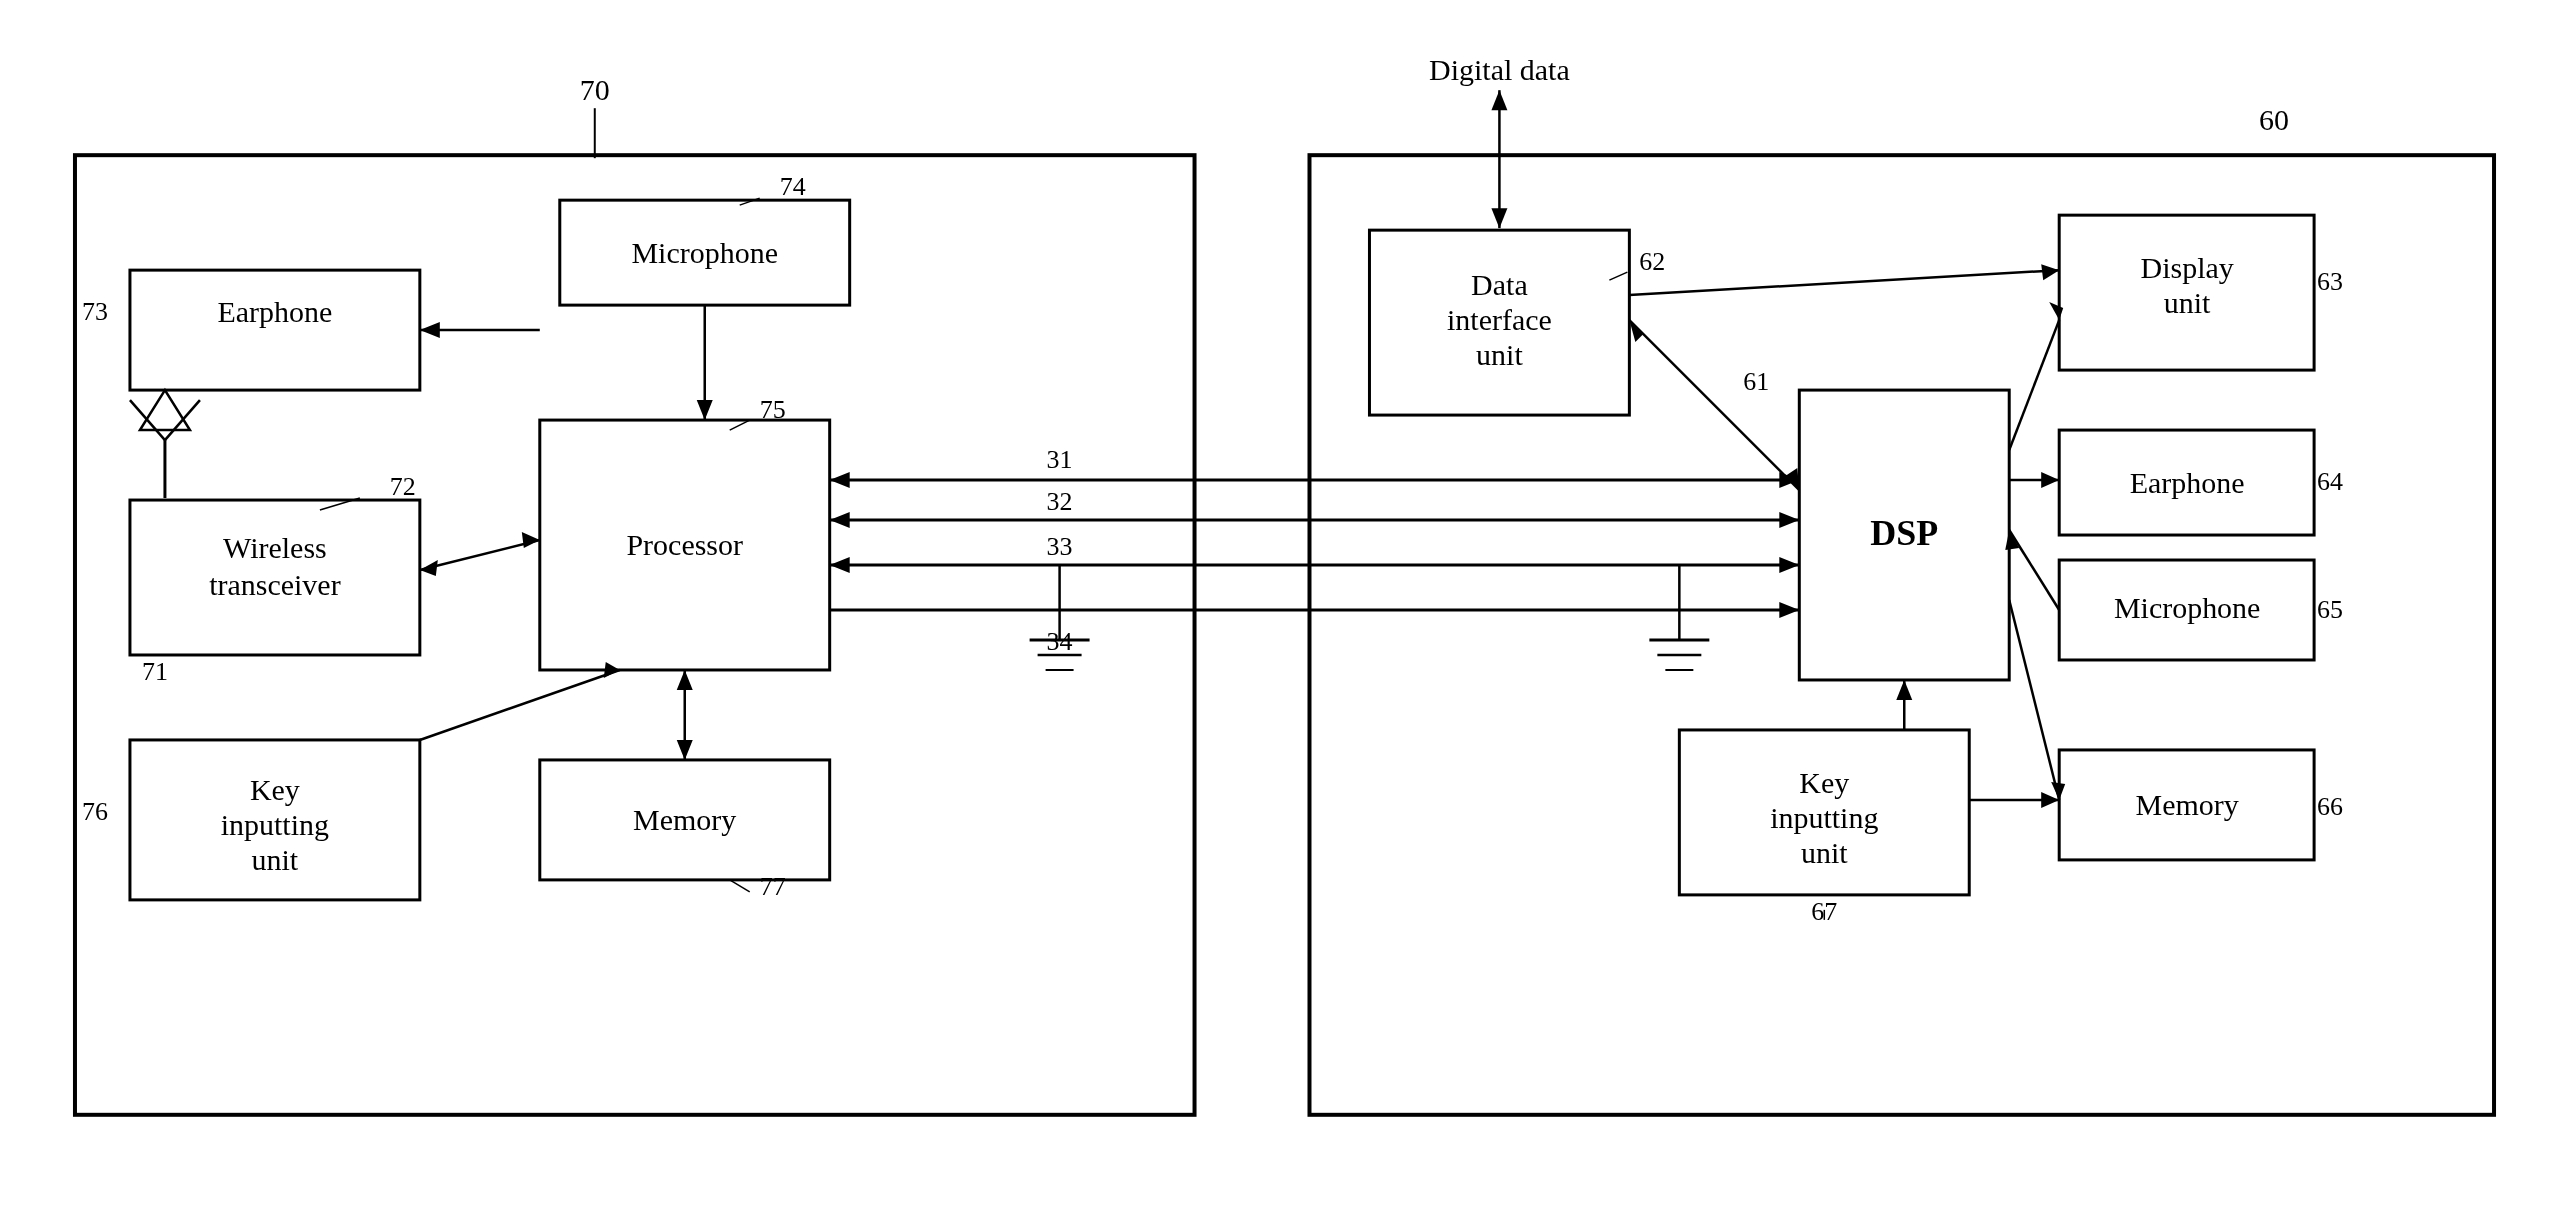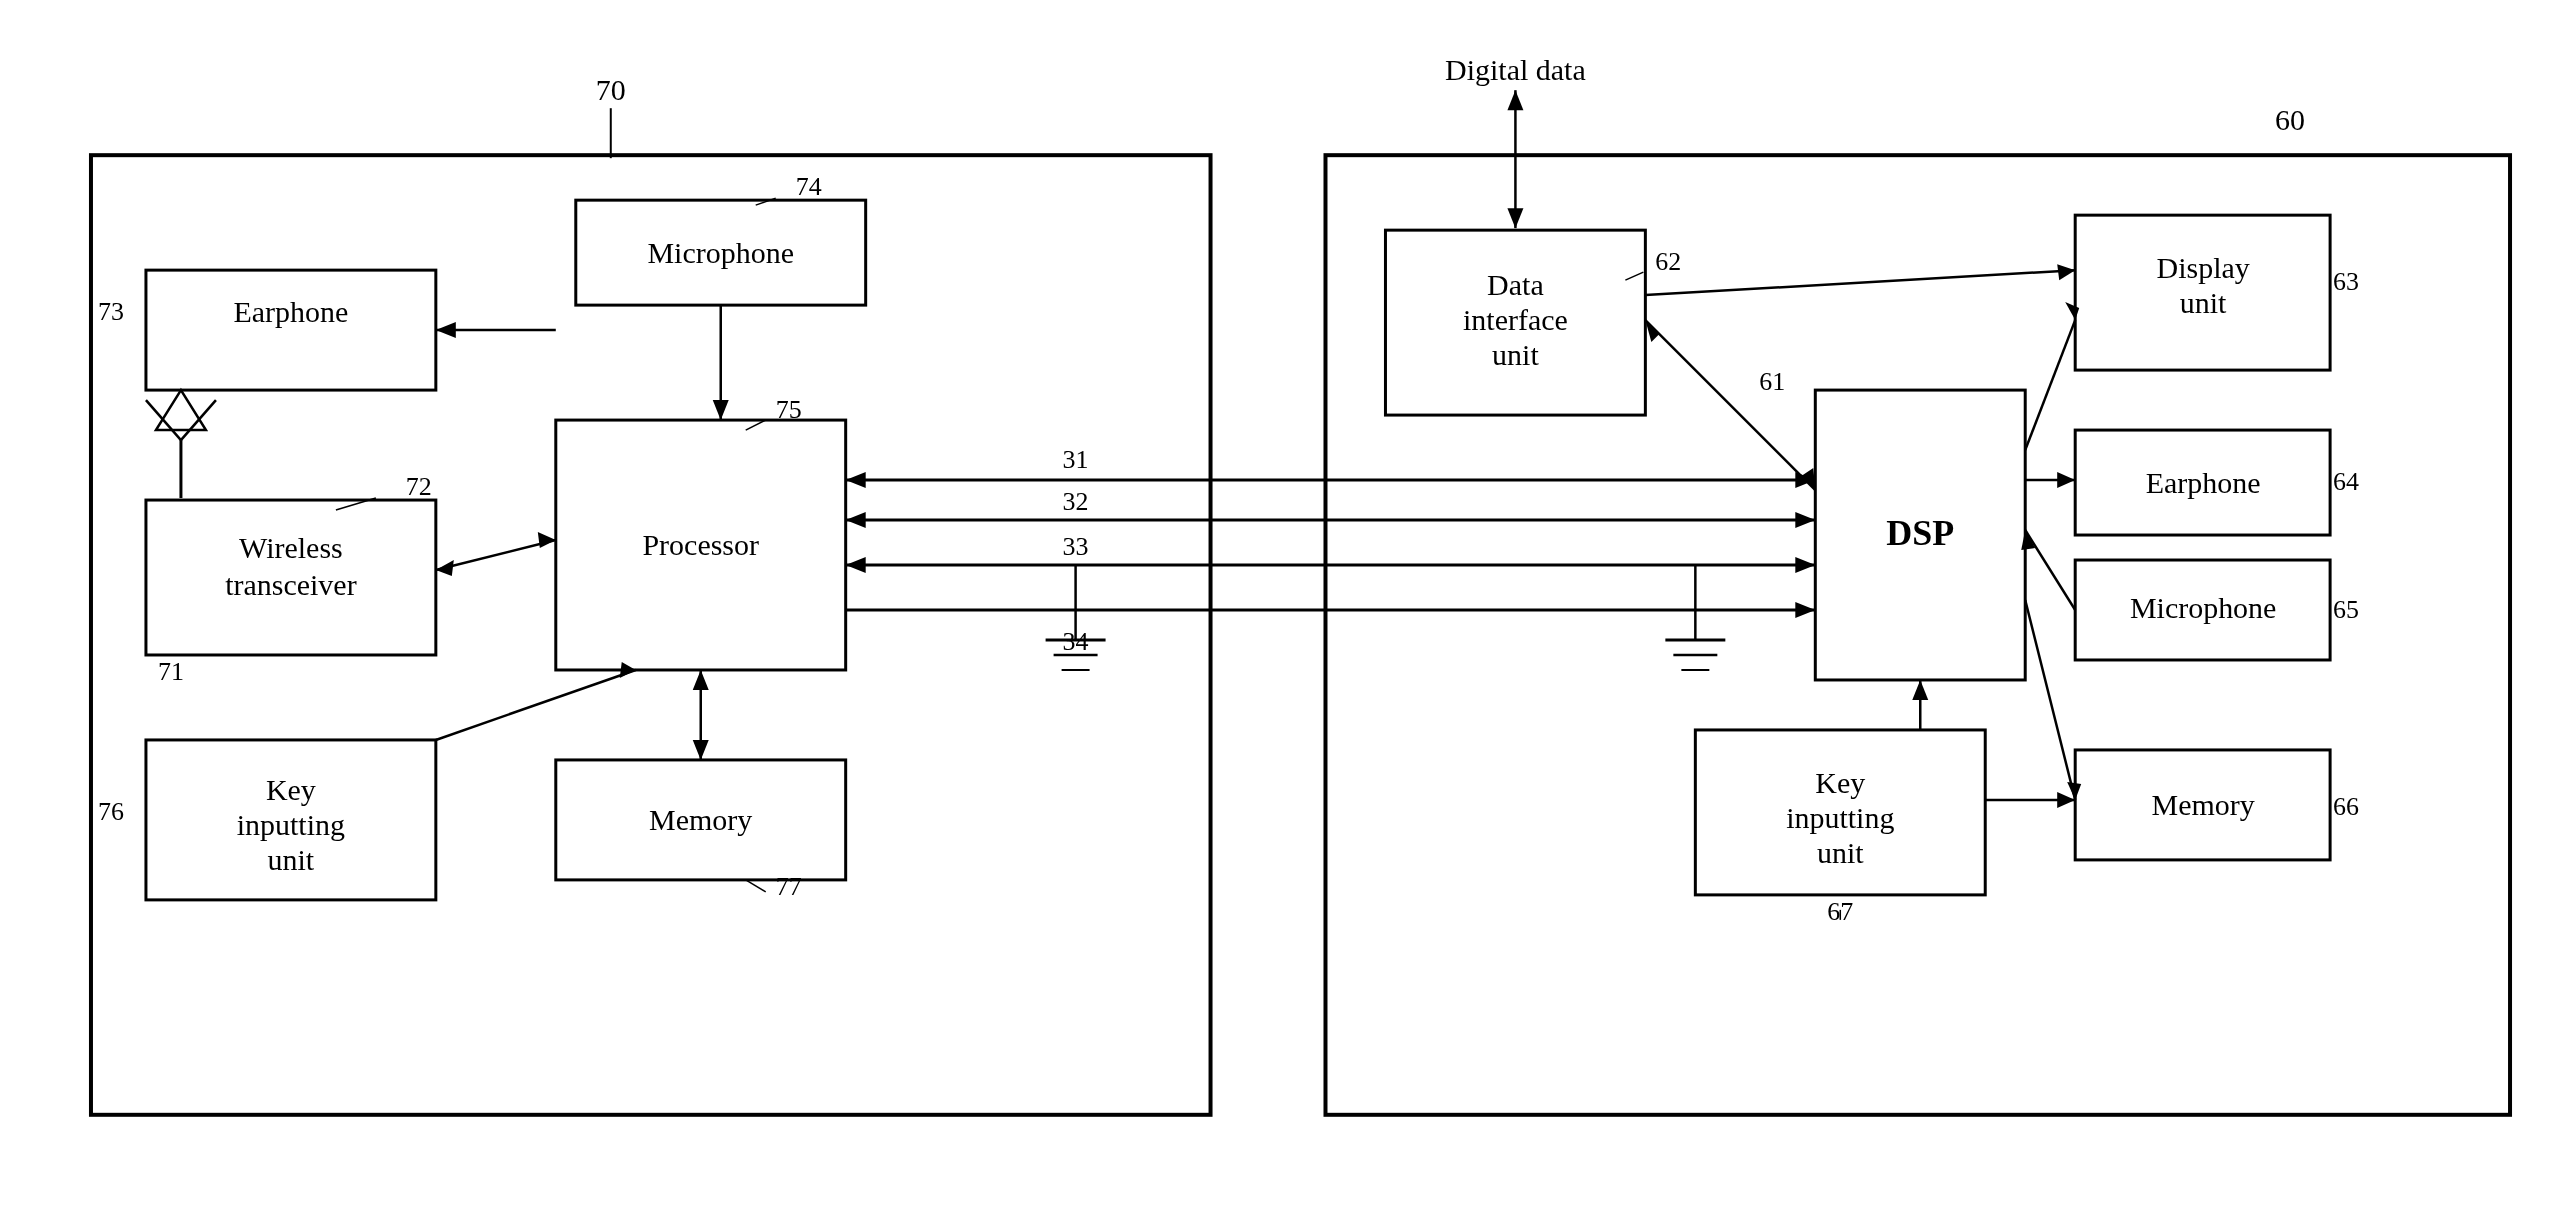--- a/index.html
+++ b/index.html
@@ -9,21 +9,20 @@
       width: 2576px;
       height: 1220px;
       position: relative;
       overflow: hidden;
     }
     .diagram-container {
       position: absolute;
       top: 0; left: 0;
       width: 2576px;
       height: 1220px;
-      padding-left: 16px;
     }
     svg {
       width: 2576px;
       height: 1220px;
     }
   </style>
 </head>
 <body>
 
 <div class="diagram-container">

